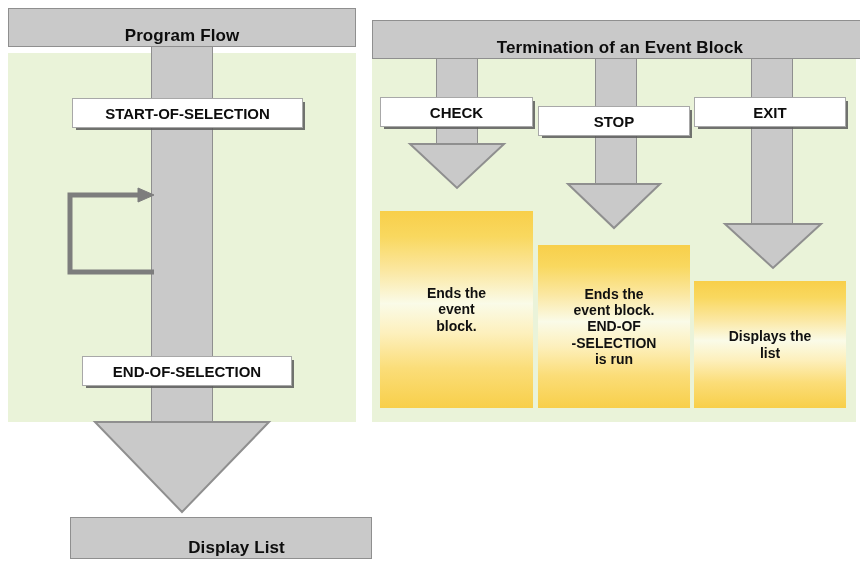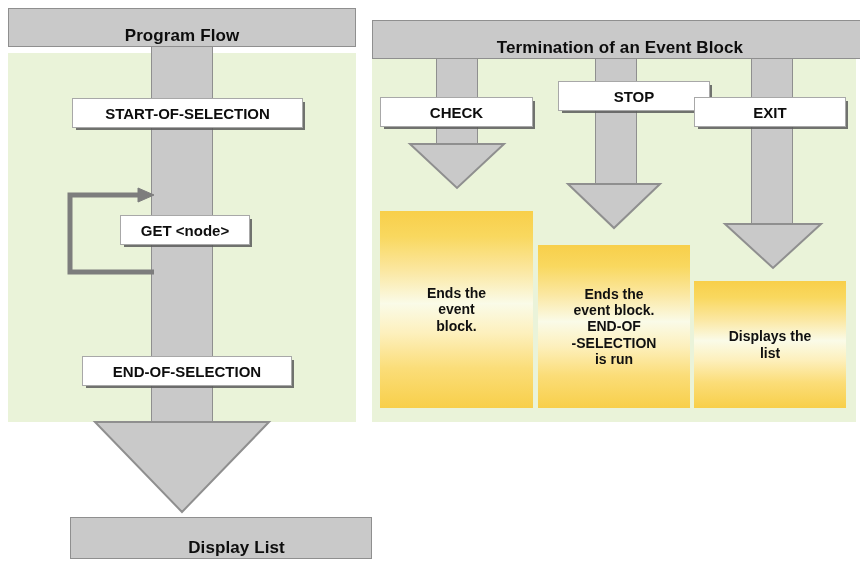--- a/index.html
+++ b/index.html
@@ -120,23 +120,20 @@
 
   <div class="label-box t-label" style="left:72px; top:98px; width:231px; height:30px;">
     <span>START-OF-SELECTION</span>
   </div>
 
   <svg class="loop-svg" style="left:64px; top:188px; width:96px; height:90px;" viewBox="0 0 96 90" width="96" height="90">
     <path d="M 90 84 L 6 84 L 6 7 L 76 7" fill="none" stroke="#7d7d7d" stroke-width="5" stroke-linecap="butt" stroke-linejoin="miter"></path>
     <polygon points="74,0 90,7 74,14" fill="#7d7d7d" stroke="#7d7d7d" stroke-width="1"></polygon>
   </svg>
 
-  <div class="label-box t-label" style="left:120px; top:215px; width:130px; height:30px;">
-    <span>GET &lt;node&gt;</span>
-  </div>
 
   <div class="label-box t-label" style="left:82px; top:332px; width:210px; height:30px;margin-top:24px;">
     <span>END-OF-SELECTION</span>
   </div>
 
   <svg class="arrow-svg" style="left:93px; top:420px; width:178px; height:94px;" viewBox="0 0 178 94" width="178" height="94">
     <polygon points="2,2 176,2 89,92" fill="#c9c9c9" stroke="#8f8f8f" stroke-width="2" stroke-linejoin="miter"></polygon>
   </svg>
 
   <div class="header-bar t-title" style="left:70px; top:517px; width:302px; height:42px;padding-left:31px;">
@@ -149,21 +146,21 @@
   <div class="flow-column" style="left:595px; top:46px; width:42px; height:160px;"></div>
   <div class="flow-column" style="left:751px; top:46px; width:42px; height:200px;"></div>
 
   <div class="header-bar t-title" style="left:372px; top:20px; width:496px; height:39px;">
     <span>Termination of an Event Block</span>
   </div>
 
   <div class="label-box t-label" style="left:380px; top:97px; width:153px; height:30px;">
     <span>CHECK</span>
   </div>
-  <div class="label-box t-label" style="left:538px; top:81px; width:152px; height:30px;margin-left:20px;">
+  <div class="label-box t-label" style="left:538px; top:106px; width:152px; height:30px;">
     <span>STOP</span>
   </div>
   <div class="label-box t-label" style="left:694px; top:97px; width:152px; height:30px;">
     <span>EXIT</span>
   </div>
 
   <svg class="arrow-svg" style="left:408px; top:142px; width:98px; height:48px;" viewBox="0 0 98 48" width="98" height="48">
     <polygon points="2,2 96,2 49,46" fill="#c9c9c9" stroke="#8f8f8f" stroke-width="2"></polygon>
   </svg>
   <svg class="arrow-svg" style="left:566px; top:182px; width:96px; height:48px;" viewBox="0 0 96 48" width="96" height="48">

